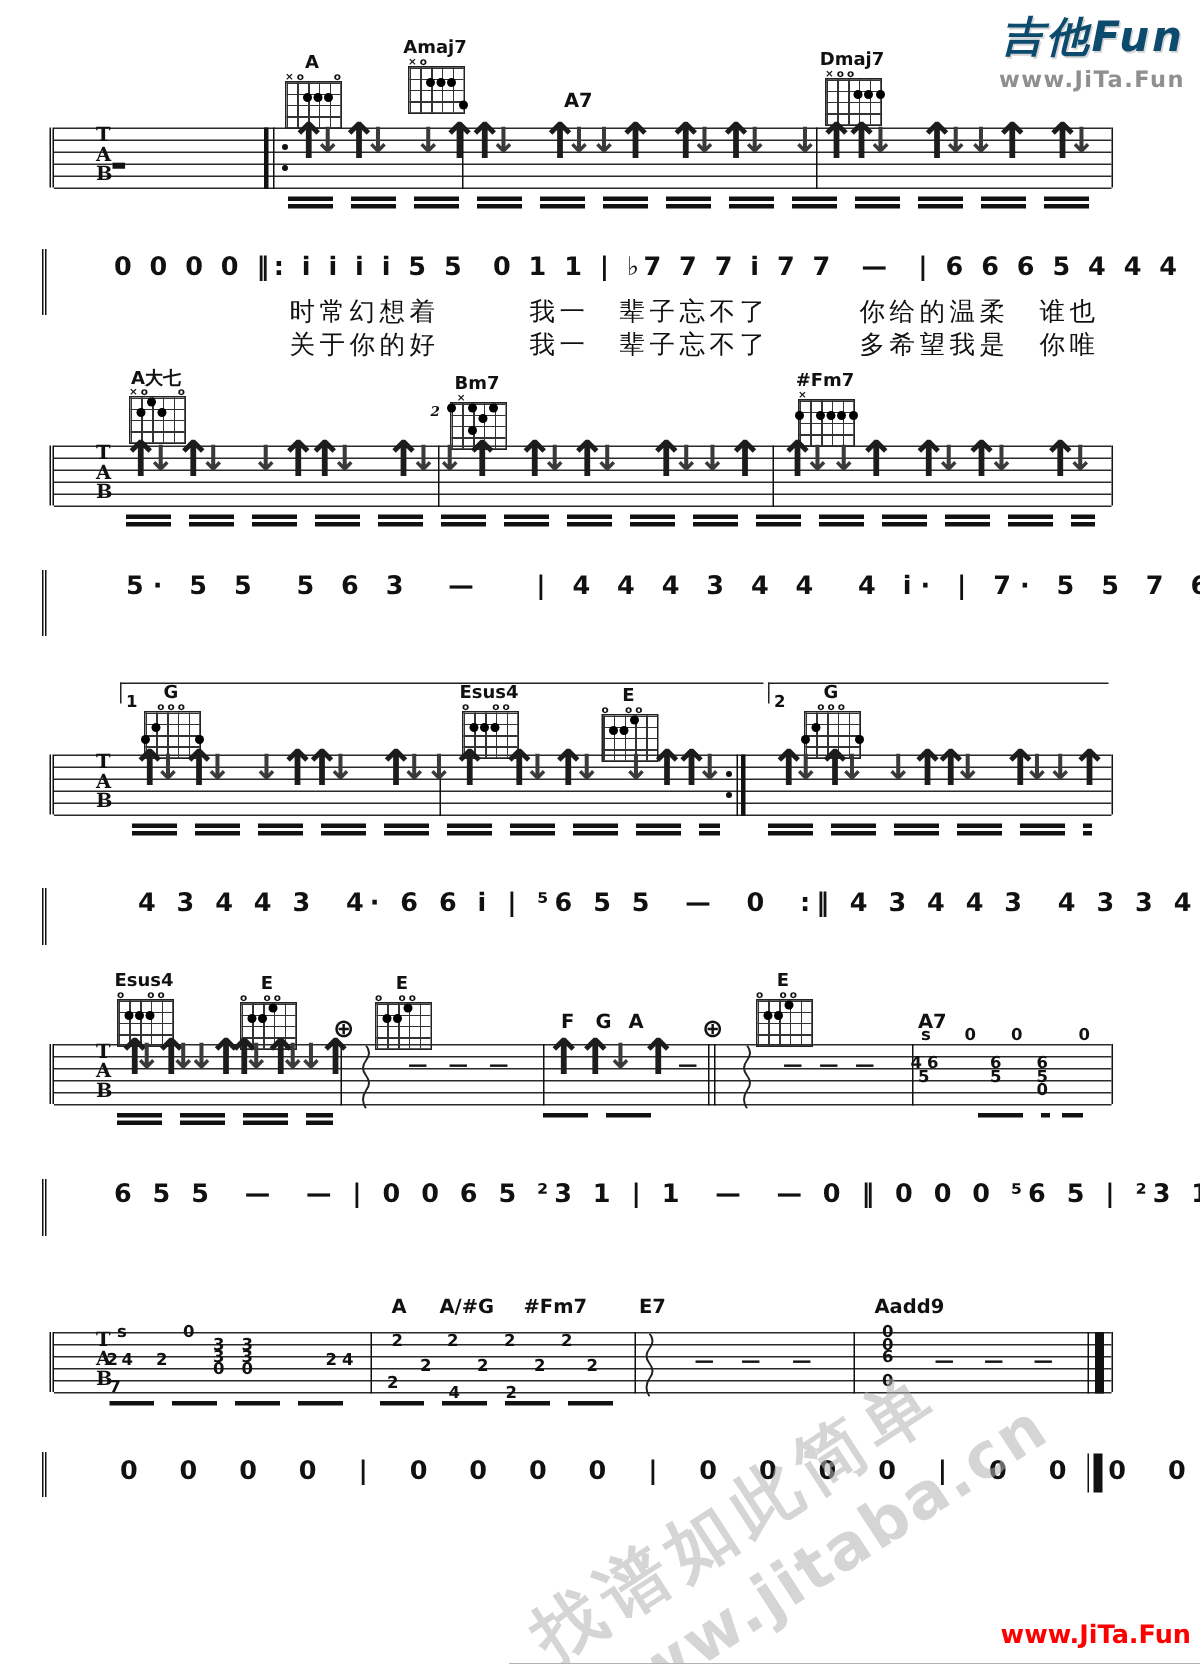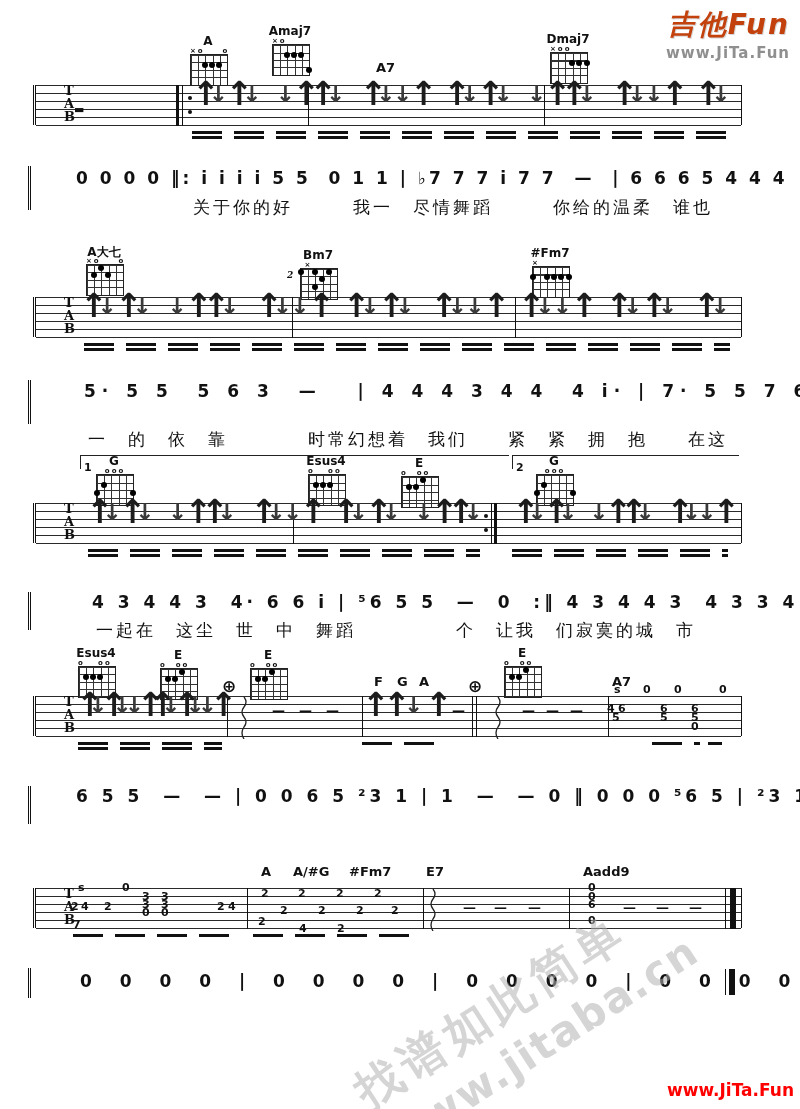--- a/index.html
+++ b/index.html
@@ -29,21 +29,21 @@
   .chord-text{position:absolute;font:700 13px "DejaVu Sans",sans-serif;white-space:nowrap;}
   .coda{position:absolute;font:700 17px "DejaVu Sans",sans-serif;}
   .volta{position:absolute;height:13px;border-top:1px solid #222;border-left:1px solid #222;}
   .volta span{font:700 11px "DejaVu Sans",sans-serif;margin-left:3px;}
   .notes{position:absolute;font:700 17px "DejaVu Sans",sans-serif;white-space:pre;}
   .lyr{position:absolute;font:400 17px "DejaVu Sans",sans-serif;letter-spacing:3px;white-space:pre;}
   .jbracket{position:absolute;width:2px;border-left:3px double #111;}
   .rdot{position:absolute;width:4px;height:4px;border-radius:50%;background:#111;}
   .sq{position:absolute;}
   .logo{position:absolute;right:10px;top:6px;text-align:right;}
-  .logo-cn{font:italic 700 28px "DejaVu Sans",sans-serif;color:#c2410c;letter-spacing:2px;text-shadow:1px 1px 0 #d6d6d6;}
+  .logo-cn{font:italic 700 28px "DejaVu Sans",sans-serif;color:#0c4a6e;letter-spacing:2px;text-shadow:1px 1px 0 #d6d6d6;}
   .logo-url{font:700 15px "DejaVu Sans",sans-serif;color:#8f8f8f;letter-spacing:1px;}
   .wmark{position:absolute;left:330px;top:915px;width:540px;transform:rotate(-33deg);color:#b3b3b3;opacity:.55;pointer-events:none;}
   .wmark .w1{font:700 46px "DejaVu Sans",sans-serif;letter-spacing:6px;}
   .wmark .w2{font:700 42px "DejaVu Sans",sans-serif;letter-spacing:2px;}
   .footer-url{position:absolute;right:6px;top:1080px;font:700 17px "DejaVu Sans",sans-serif;color:#ff0000;}
 </style>
 </head>
 <body>
 
 <div class="page">
@@ -123,21 +123,22 @@
       <span class="arr d" style="left: 627.5px; top: 83px;">↓</span>
       <span class="arr d" style="left: 644.25px; top: 83px;">↓</span>
       <span class="arr u" style="left: 661px; top: 77px;">↑</span>
       <span class="arr u" style="left: 694.5px; top: 77px;">↑</span>
       <span class="arr d" style="left: 711.25px; top: 83px;">↓</span>
       <span class="tok" style="left: 74px; top: 104px;">▬</span>
     </div>
 
   <div class="jbracket" style="left:28px;top:166px;height:44px;"></div>
   <div class="notes" style="left:76px;top:168px;letter-spacing:3px;">0 0 0 0 ‖: i i i i 5 5  0 1 1 | ♭7 7 7 i 7 7  —  | 6 6 6 5 4 4 4  ⁶i· |</div>
-  <div class="lyr" style="left:193px;top:196px;">关于你的好　　　我一　尽情舞蹈　　　你给的温柔　谁也</div>
+  <div class="lyr" style="left:193px;top:196px;">时常幻想着　　　我一　辈子忘不了　　　你给的温柔　谁也</div>
+  <div class="lyr" style="left:193px;top:218px;">关于你的好　　　我一　辈子忘不了　　　多希望我是　你唯</div>
 
   <div class="system">
     <div class="staff" style="left:33px;top:297px;width:705px;height:40px;">
         <div class="sline" style="top: 0px;"></div>
         <div class="sline" style="top: 8px;"></div>
         <div class="sline" style="top: 16px;"></div>
         <div class="sline" style="top: 24px;"></div>
         <div class="sline" style="top: 32px;"></div>
         <div class="sline" style="top: 40px;"></div>
         <span class="tabletter" style="left: 28px; top: -2px;">T</span>
@@ -204,21 +205,20 @@
       <span class="arr u" style="left: 605.405px; top: 289px;">↑</span>
       <span class="arr d" style="left: 622.919px; top: 295px;">↓</span>
       <span class="arr u" style="left: 640.432px; top: 289px;">↑</span>
       <span class="arr d" style="left: 657.946px; top: 295px;">↓</span>
       <span class="arr u" style="left: 692.973px; top: 289px;">↑</span>
       <span class="arr d" style="left: 710.486px; top: 295px;">↓</span>
     </div>
 
   <div class="jbracket" style="left:28px;top:380px;height:44px;"></div>
   <div class="notes" style="left:84px;top:381px;letter-spacing:6px;">5· 5 5  5 6 3  —   | 4 4 4 3 4 4  4 i· | 7· 5 5 7 6  0 2 3 |</div>
-  <div class="lyr" style="left:88px;top:428px;">一　的　依　靠　　　　时常幻想着　我们　　紧　紧　拥　抱　　在这</div>
 
   <div class="system">
     <div class="staff" style="left:33px;top:503px;width:705px;height:40px;">
         <div class="sline" style="top: 0px;"></div>
         <div class="sline" style="top: 8px;"></div>
         <div class="sline" style="top: 16px;"></div>
         <div class="sline" style="top: 24px;"></div>
         <div class="sline" style="top: 32px;"></div>
         <div class="sline" style="top: 40px;"></div>
         <span class="tabletter" style="left: 28px; top: -2px;">T</span>
@@ -297,21 +297,20 @@
       <span class="arr u" style="left: 620px; top: 495px;">↑</span>
       <span class="arr d" style="left: 635.429px; top: 501px;">↓</span>
       <span class="arr u" style="left: 666.286px; top: 495px;">↑</span>
       <span class="arr d" style="left: 681.714px; top: 501px;">↓</span>
       <span class="arr d" style="left: 697.143px; top: 501px;">↓</span>
       <span class="arr u" style="left: 712.571px; top: 495px;">↑</span>
     </div>
 
   <div class="jbracket" style="left:28px;top:592px;height:38px;"></div>
   <div class="notes" style="left:92px;top:592px;letter-spacing:4px;">4 3 4 4 3  4· 6 6 i | ⁵6 5 5  —  0  :‖ 4 3 4 4 3  4 3 3 4 6</div>
-  <div class="lyr" style="left:96px;top:619px;">一起在　这尘　世　中　舞蹈　　　　　个　让我　们寂寞的城　市</div>
 
   <div class="system">
     <div class="staff" style="left:33px;top:696px;width:705px;height:40px;">
         <div class="sline" style="top: 0px;"></div>
         <div class="sline" style="top: 8px;"></div>
         <div class="sline" style="top: 16px;"></div>
         <div class="sline" style="top: 24px;"></div>
         <div class="sline" style="top: 32px;"></div>
         <div class="sline" style="top: 40px;"></div>
         <span class="tabletter" style="left: 28px; top: -2px;">T</span>

